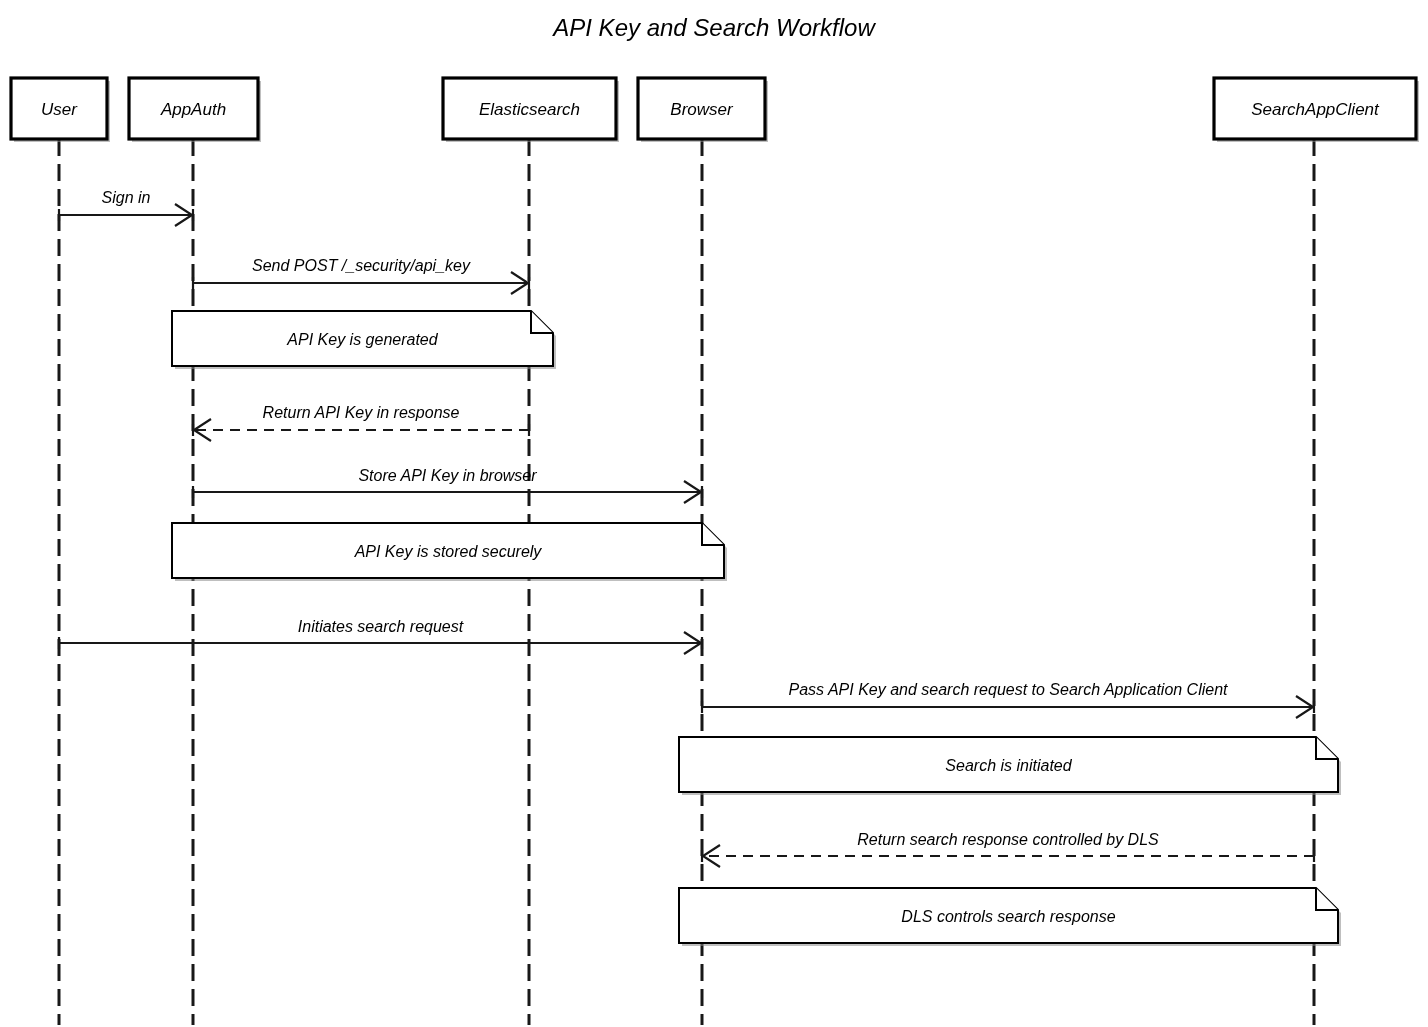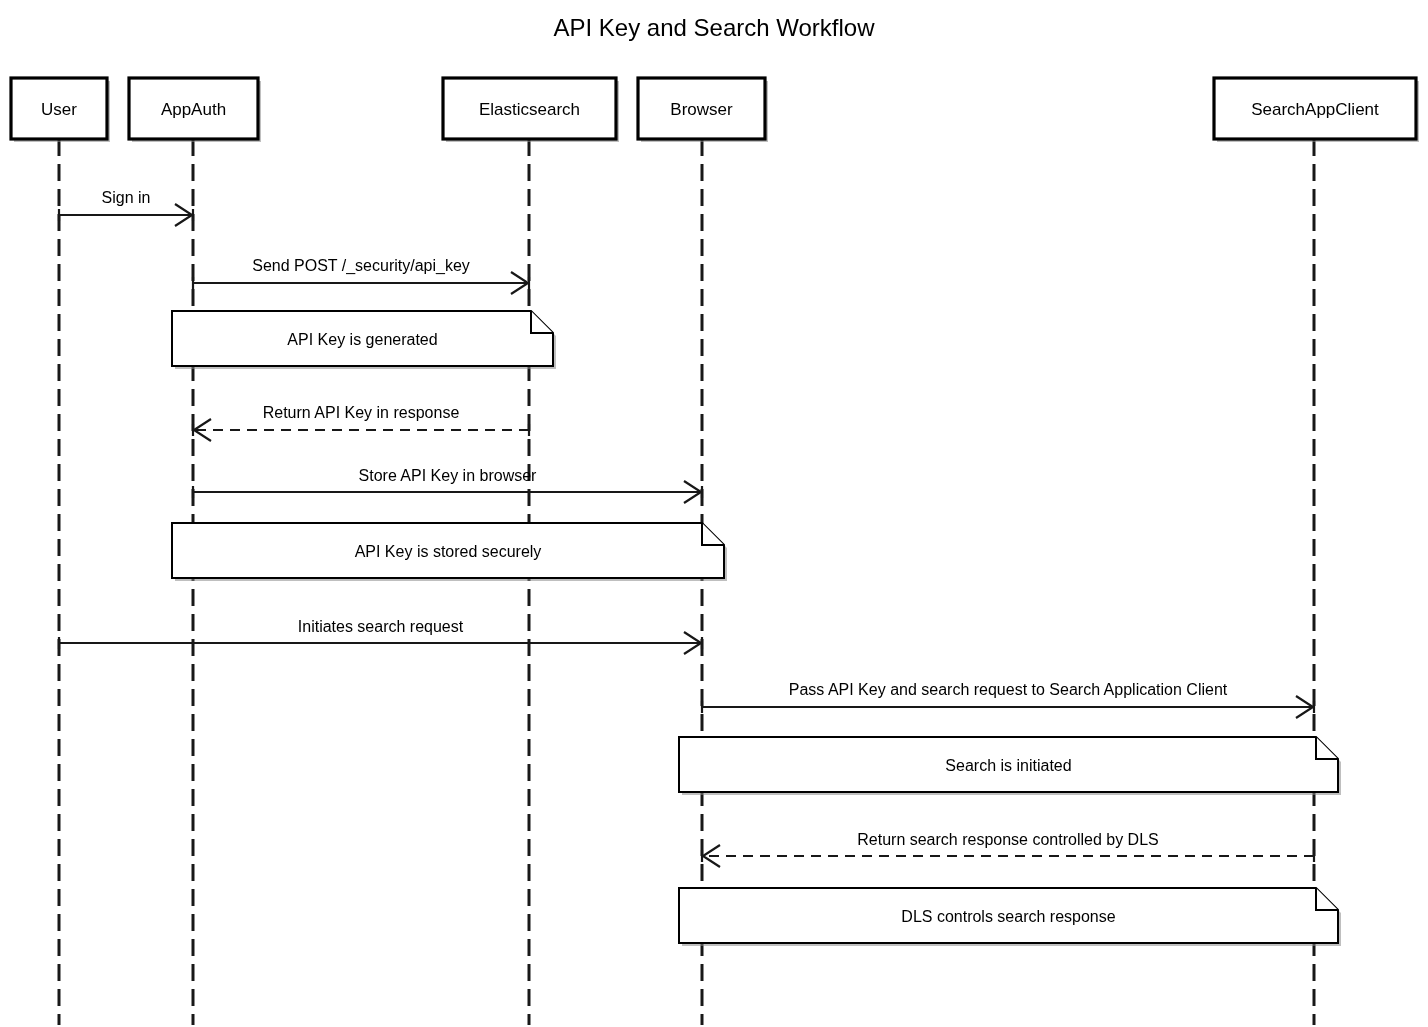--- a/index.html
+++ b/index.html
@@ -10,20 +10,21 @@
   body {
     font-family: "Liberation Sans", sans-serif;
     color: #000000;
   }
   #canvas {
     position: relative;
     width: 1428px;
     height: 1027px;
     background: #ffffff;
     overflow: hidden;
+    font-style: italic;
   }
   #diagram-svg {
     position: absolute;
     left: 0;
     top: 0;
   }
   .diagram-title {
     font-size: 24px;
     fill: #000000;
     font-family: "Liberation Sans", sans-serif;

